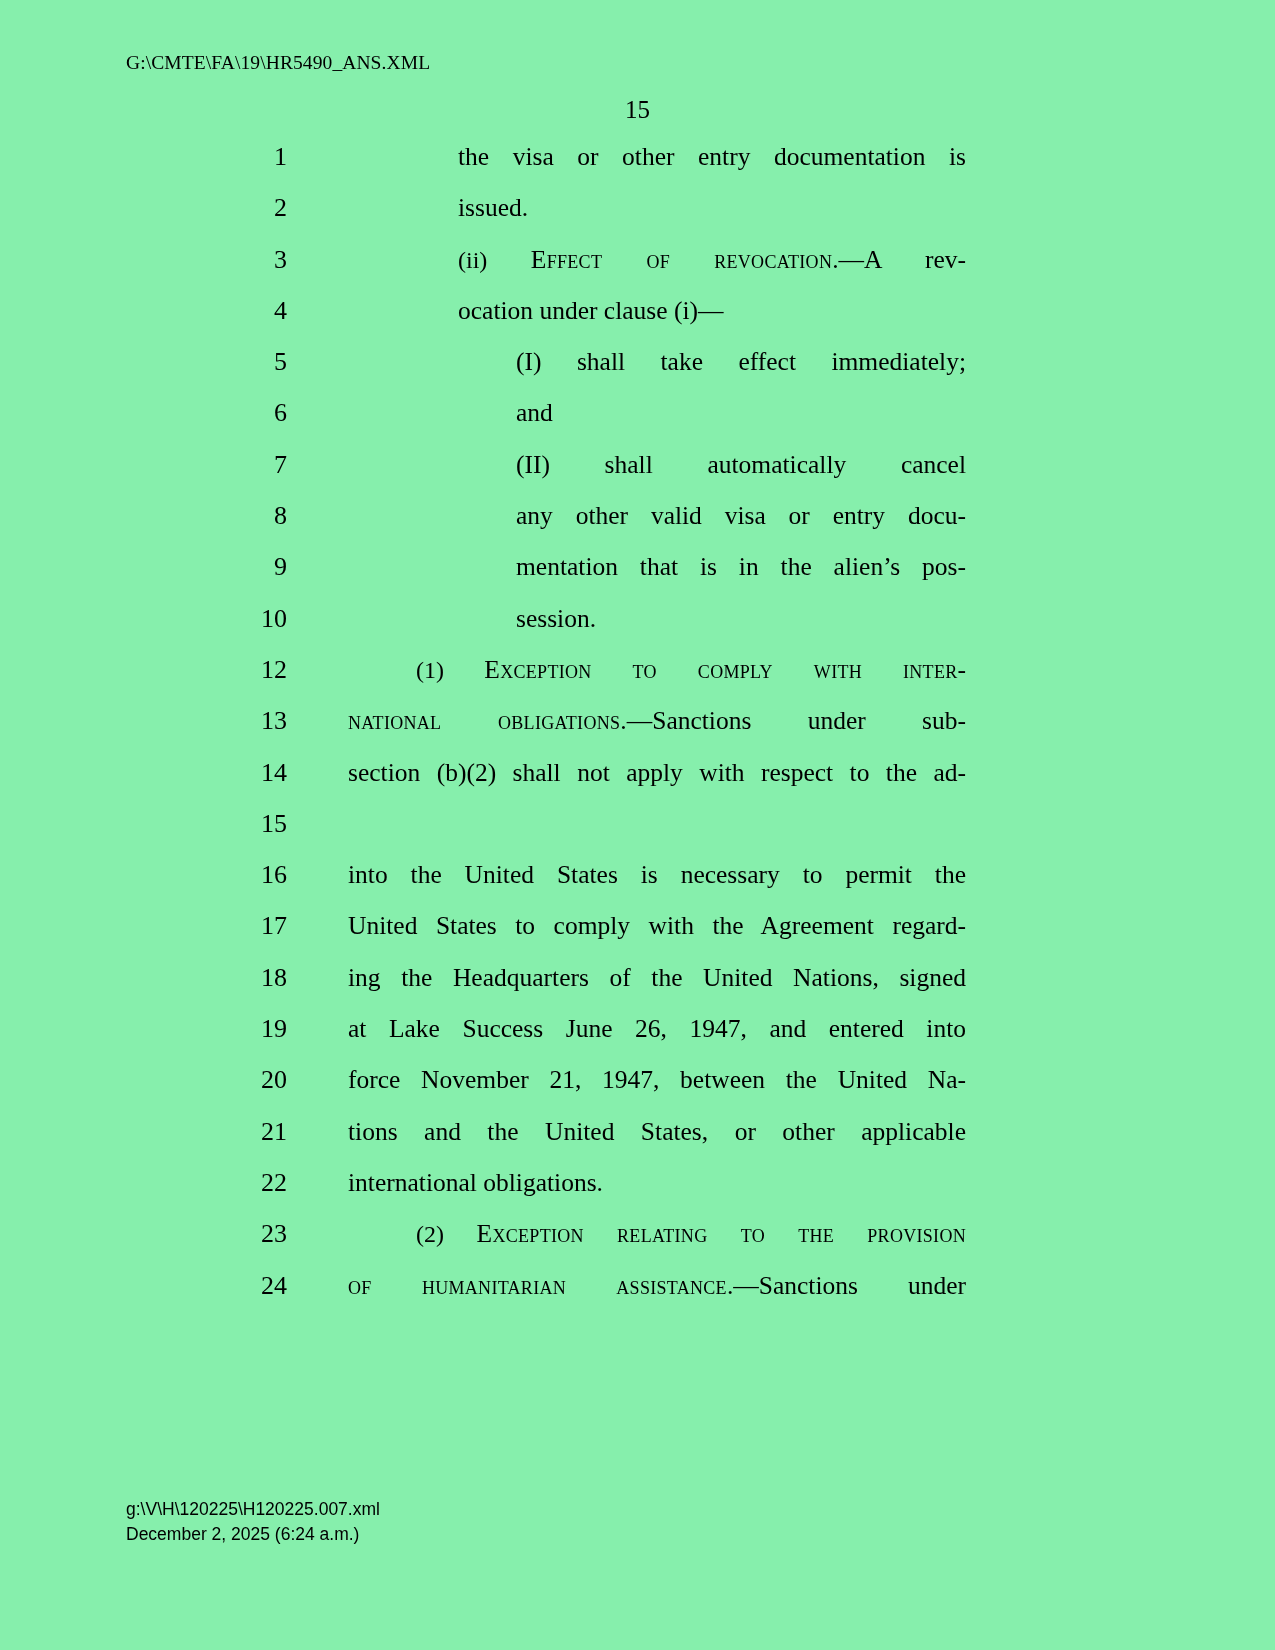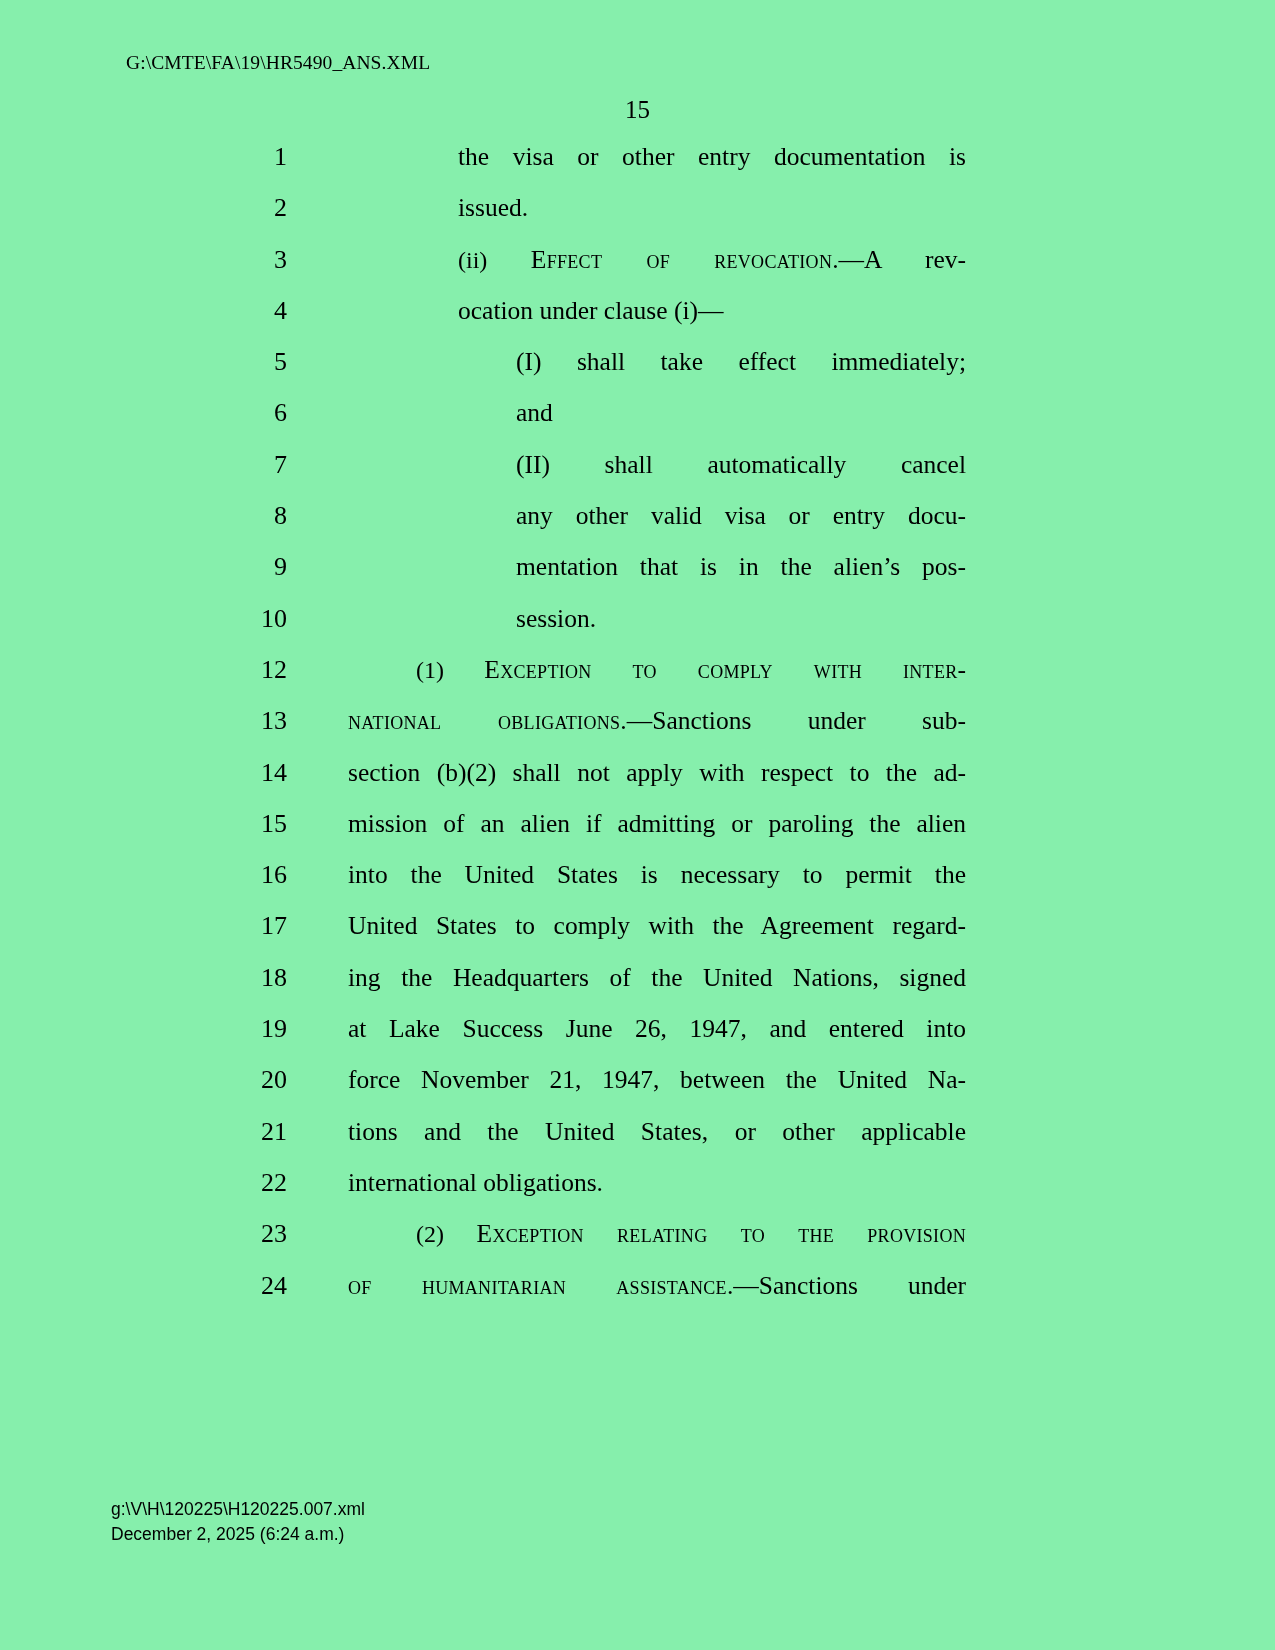--- a/index.html
+++ b/index.html
@@ -83,21 +83,21 @@
     letter-spacing: 0.3px;
   }
   .sc-lead {
     font-size: 24px;
   }
   .pindent-lg { display: inline-block; width: 68px; }
 
   
   .doc-footer {
     position: absolute;
-    left: 111px;
+    left: 126px;
     top: 1497px;
     font-family: "Liberation Sans", "DejaVu Sans", sans-serif;
     font-size: 17.5px;
     line-height: 25px;
     color: #000000;
   }
 </style>
 </head>
 <body>
 
@@ -155,21 +155,20 @@
       <div class="line-row">
         <div class="line-num">13</div>
         <div class="line-text ind-0"><span class="sc">national obligations</span><span>.—Sanctions under sub-</span></div>
       </div>
       <div class="line-row">
         <div class="line-num">14</div>
         <div class="line-text ind-0"><span>section (b)(2) shall not apply with respect to the ad-</span></div>
       </div>
       <div class="line-row">
         <div class="line-num">15</div>
-        <div class="line-text ind-0"><span>mission of an alien if admitting or paroling the alien</span></div>
       </div>
       <div class="line-row">
         <div class="line-num">16</div>
         <div class="line-text ind-0"><span>into the United States is necessary to permit the</span></div>
       </div>
       <div class="line-row">
         <div class="line-num">17</div>
         <div class="line-text ind-0"><span>United States to comply with the Agreement regard-</span></div>
       </div>
       <div class="line-row">

